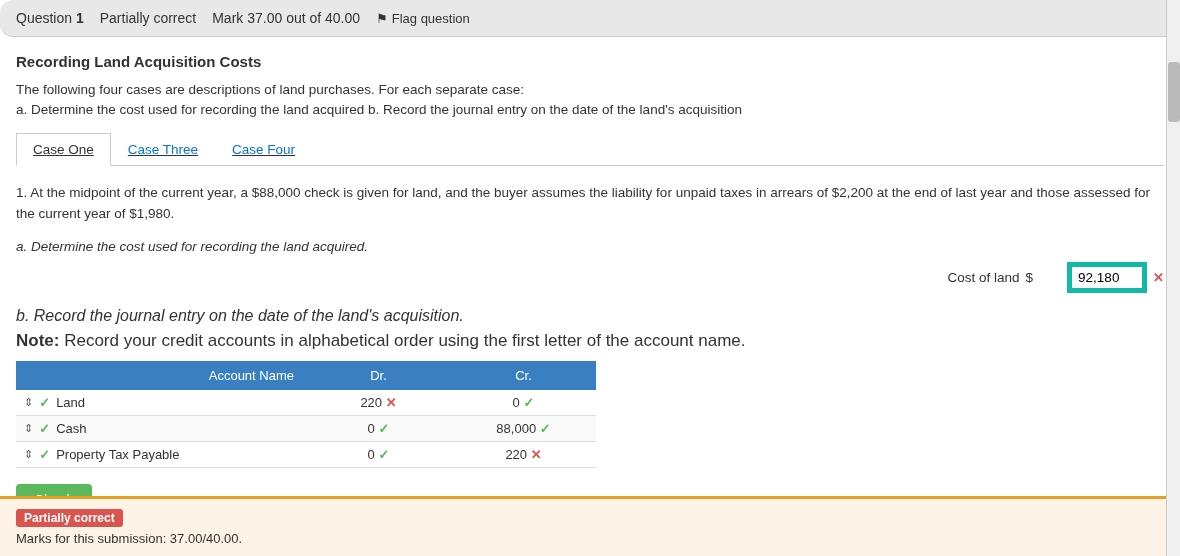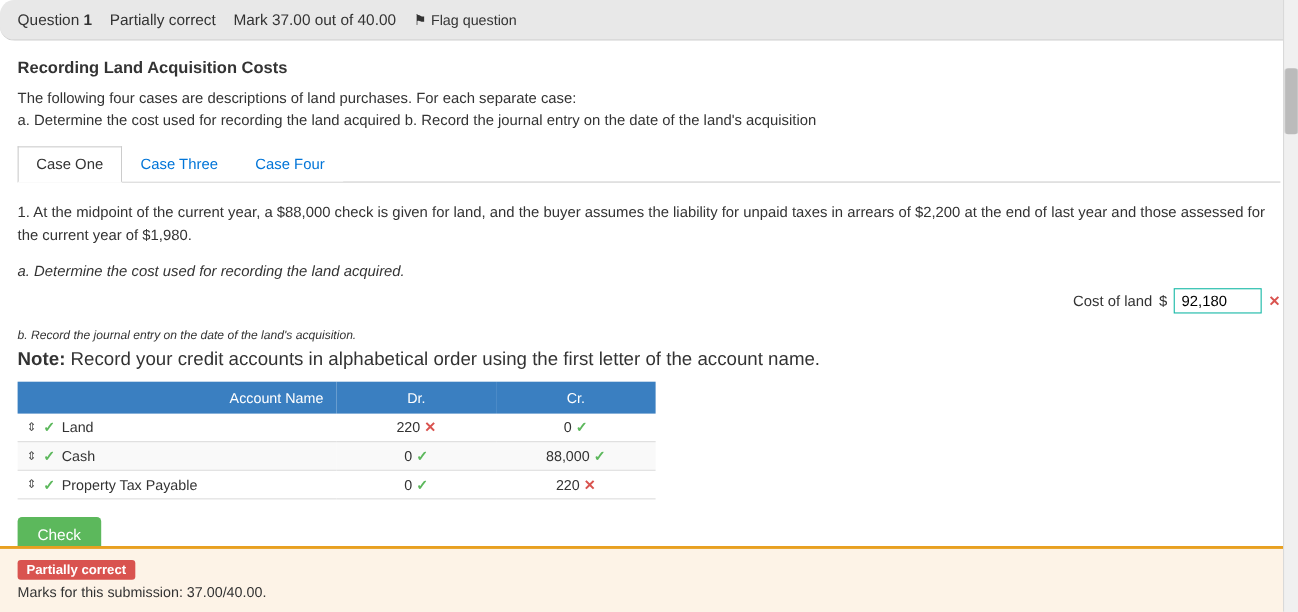--- a/index.html
+++ b/index.html
@@ -18,21 +18,21 @@
       display: flex; align-items: center; gap: 4px;
       color: #333; font-size: 13px; cursor: pointer;
       background: none; border: none;
     }
 
     .content-area { padding: 16px; }
 
     .section-title { font-weight: bold; font-size: 15px; margin-bottom: 10px; }
     .description { font-size: 13.5px; margin-bottom: 12px; line-height: 1.5; }
 
-    .tabs { display: flex; border-bottom: 1px solid #ccc; margin-bottom: 16px; }
+    .tabs { display: flex; border-bottom: 1px solid #ccc; margin-bottom: 16px; text-decoration: underline; }
     .tab {
       padding: 8px 16px;
       font-size: 13.5px;
       cursor: pointer;
       border: 1px solid transparent;
       border-bottom: none;
       color: #0275d8;
       background: #fff;
     }
     .tab.active {
@@ -50,29 +50,30 @@
     .cost-row {
       display: flex;
       align-items: center;
       gap: 6px;
       margin-bottom: 14px;
       justify-content: flex-end;
     }
     .cost-label { font-size: 13.5px; }
     .cost-currency { font-size: 13.5px; }
     .cost-input {
-      border: 1px solid #14b8a6;
+      border: 5px solid #14b8a6;
       padding: 3px 6px;
       font-size: 13.5px;
       width: 80px;
+      margin-left: 28px;
     }
     .x-mark { color: #d9534f; font-weight: bold; font-size: 13px; }
     .check-mark { color: #5cb85c; font-weight: bold; font-size: 13px; }
 
-    .journal-label { margin-bottom: 6px; font-size: 11px; }
+    .journal-label { margin-bottom: 6px; font-size: 16px; }
     .note { margin-bottom: 10px; font-size: 17px; }
     .note strong { font-weight: bold; }
 
     .journal-table {
       width: 580px;
       border-collapse: collapse;
       margin-bottom: 16px;
     }
     .journal-table thead tr {
       background: #3a7fc1;

